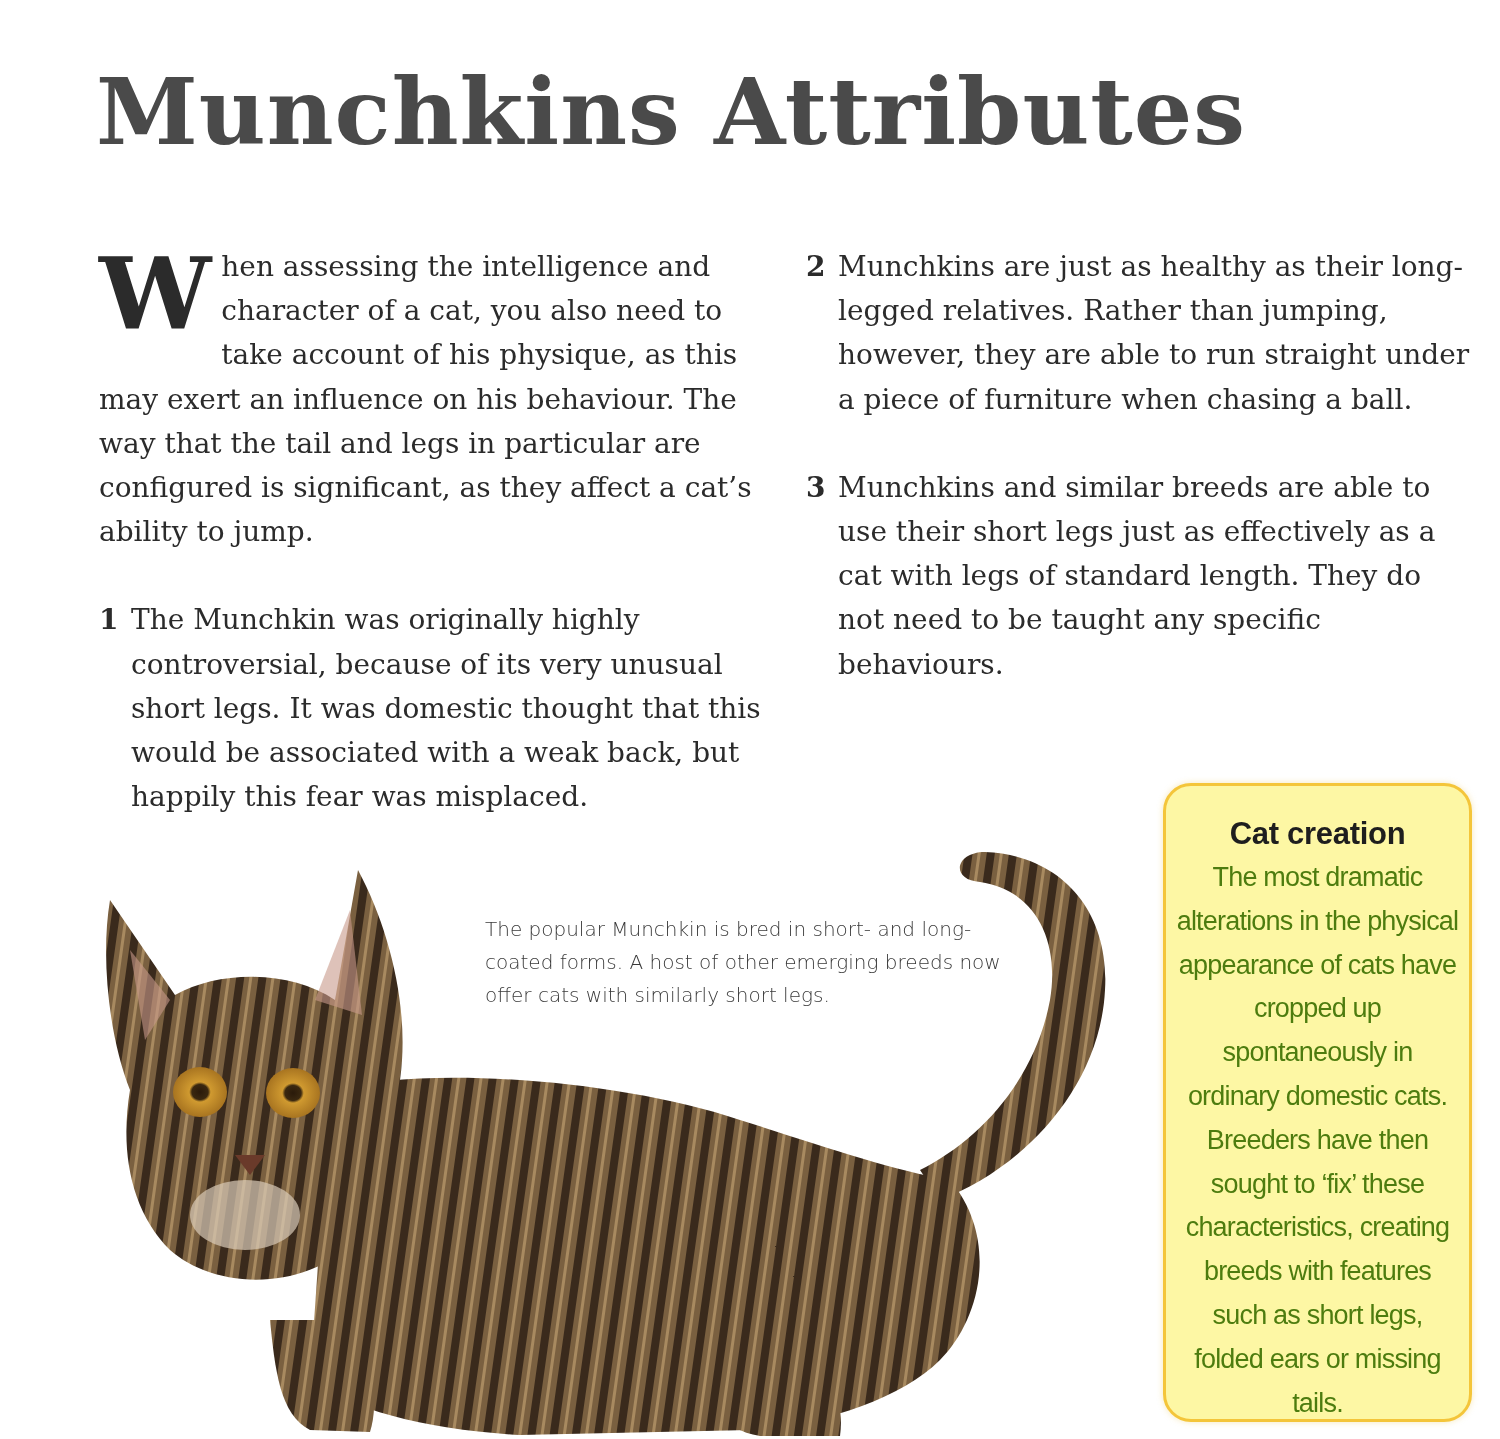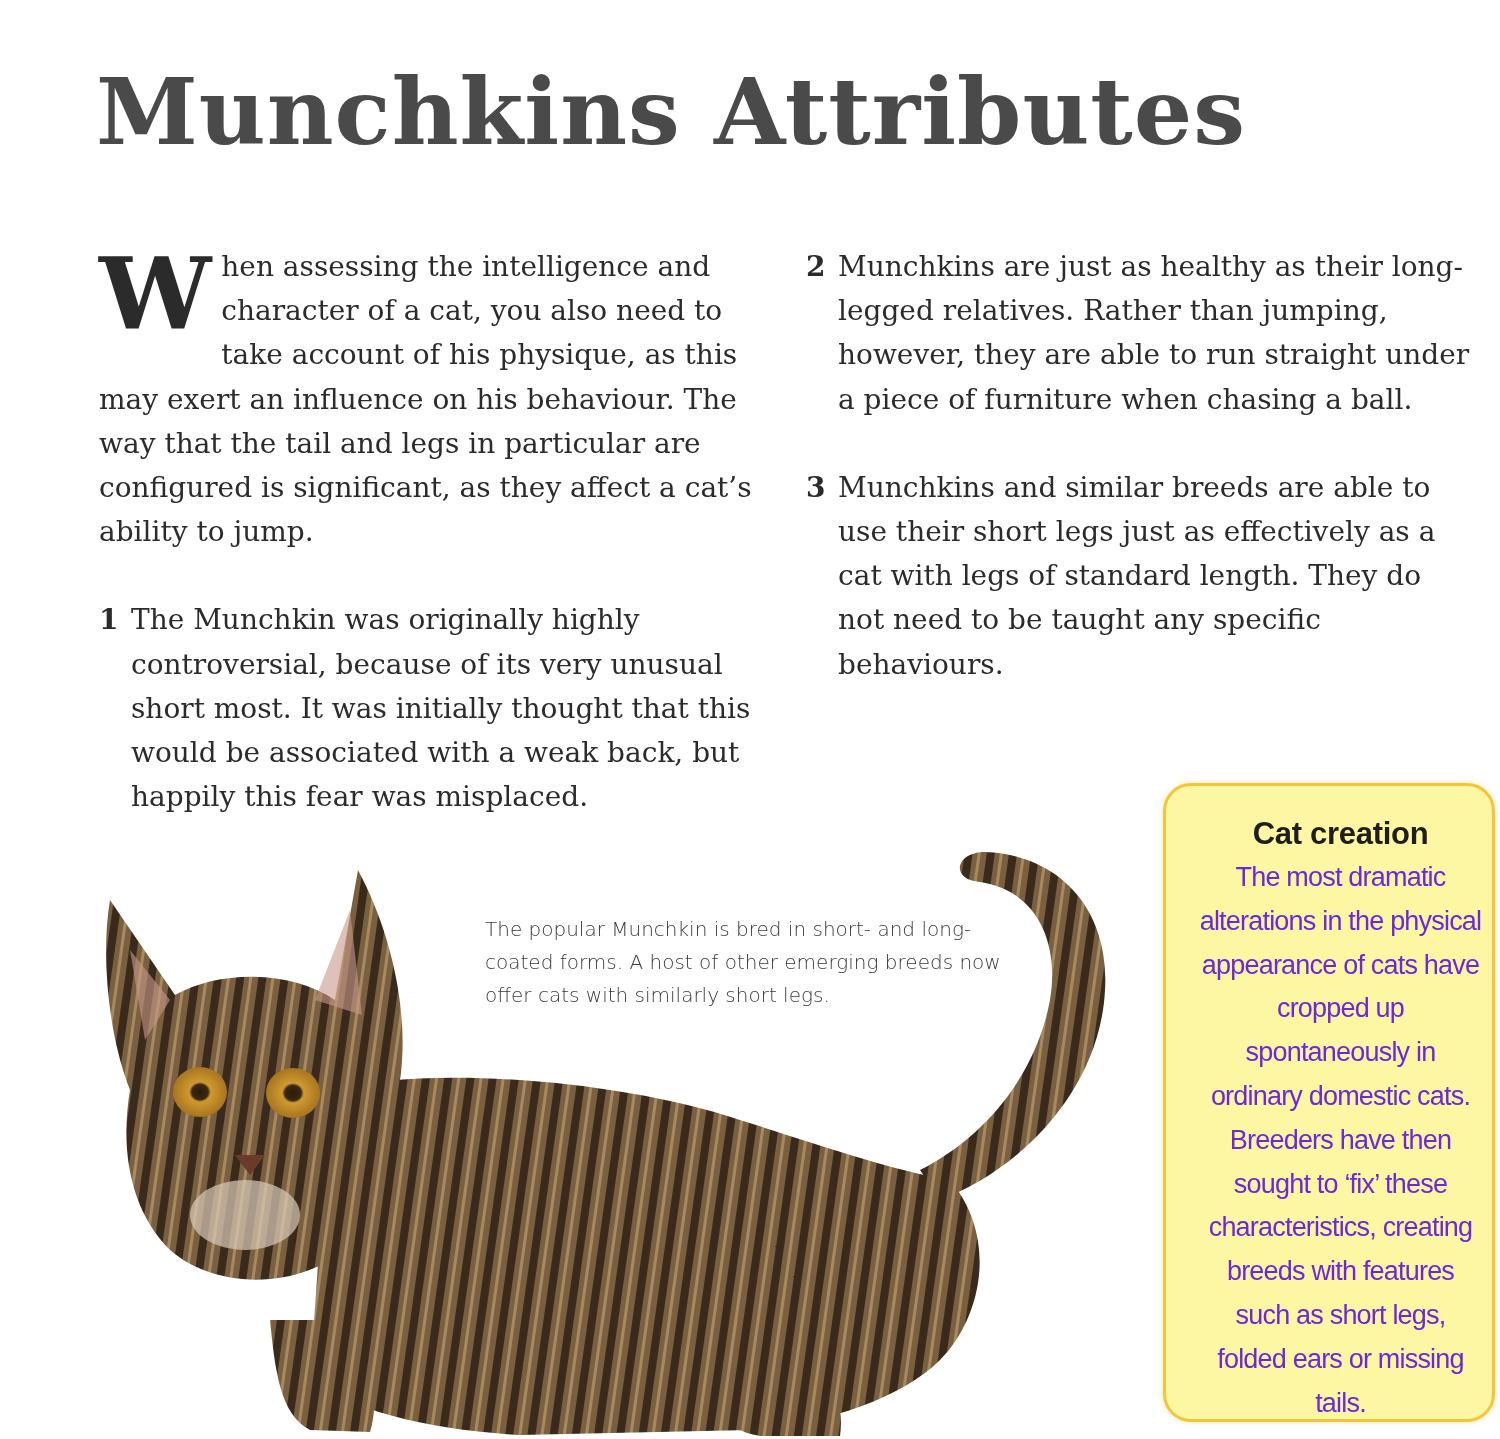--- a/index.html
+++ b/index.html
@@ -25,42 +25,42 @@
   .caption {
     position: absolute; left: 453px; top: 913px; width: 520px;
     font-family: "DejaVu Sans", sans-serif; font-size: 20px; line-height: 33px;
     color: #3a3a3a; font-weight: 300; margin-left: 32px;
   }
   .cat-figure { position: absolute; left: 100px; top: 840px; width: 1030px; height: 599px; }
   .sidebar-box {
     position: absolute; left: 1163px; top: 783px; width: 303px; height: 633px;
     background: #fdf7a4; border: 3px solid #f4c53a; border-radius: 28px;
     box-shadow: 0 0 6px rgba(230,190,60,0.35);
-    font-family: "Liberation Sans", sans-serif; text-align: center; padding-left: 23px;
+    font-family: "Liberation Sans", sans-serif; text-align: center;
   }
   .sidebar-box h2 {
     margin: 30px 0 0 0; font-size: 31px; font-weight: bold; color: #1e1e1e; letter-spacing: -0.3px;
   }
   .sidebar-box p {
-    margin: 4px 10px 0 10px; font-size: 27px; line-height: 43.8px; color: #6d28d9; letter-spacing: -0.8px;
+    margin: 4px 10px 0 10px; font-size: 27px; line-height: 43.8px; color: #4d7c0f; letter-spacing: -0.8px;
   }
 </style>
 </head>
 <body>
 
 <h1 class="title">Munchkins Attributes</h1>
 
 <div class="col col-left">
   <p class="intro">
     <span class="dropcap">W</span>
     <span>hen assessing the intelligence and character of a cat, you also need to take account of his physique, as this may exert an influence on his behaviour. The way that the tail and legs in particular are configured is significant, as they affect a cat’s ability to jump.</span>
   </p>
   <div class="item">
     <span class="num">1</span>
-    <span>The Munchkin was originally highly controversial, because of its very unusual short most. It was initially thought that this would be associated with a weak back, but happily this fear was misplaced.</span>
+    <span>The Munchkin was originally highly controversial, because of its very unusual short legs. It was domestic thought that this would be associated with a weak back, but happily this fear was misplaced.</span>
   </div>
 </div>
 
 <div class="col col-right">
   <div class="item">
     <span class="num">2</span>
     <span>Munchkins are just as healthy as their long-legged relatives. Rather than jumping, however, they are able to run straight under a piece of furniture when chasing a ball.</span>
   </div>
   <div class="item">
     <span class="num">3</span>

